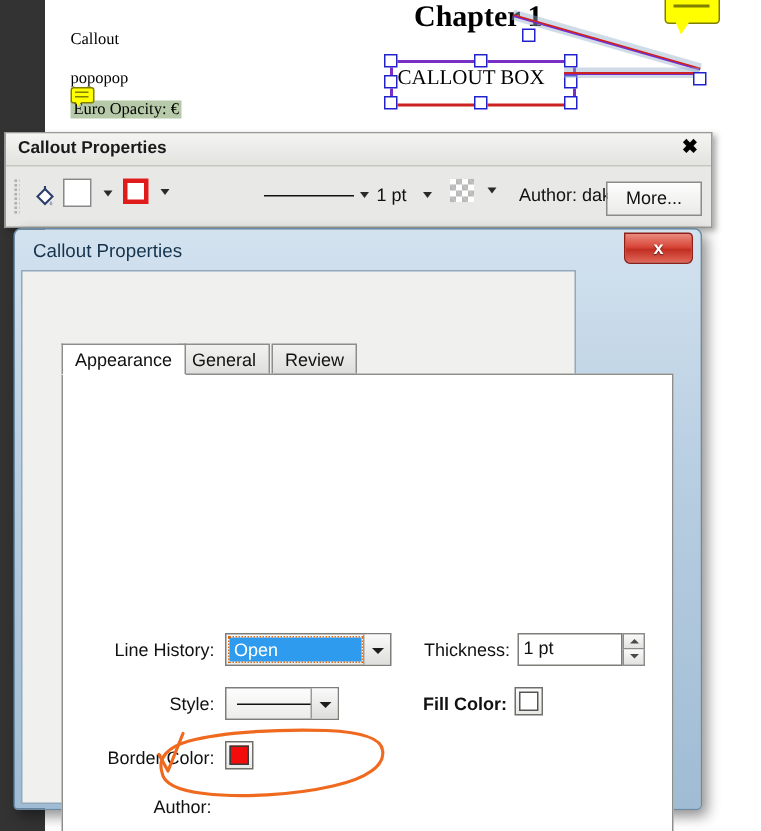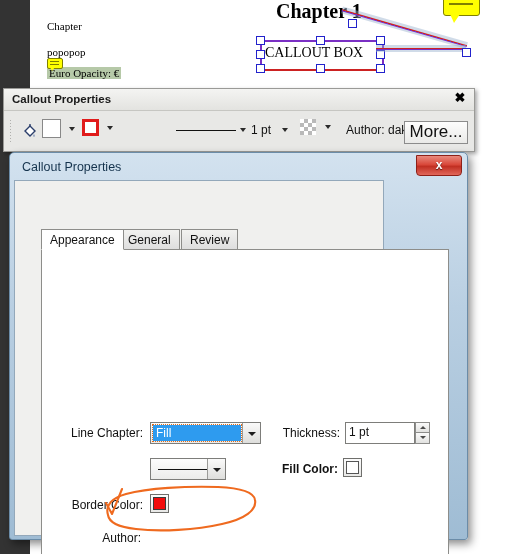--- a/index.html
+++ b/index.html
@@ -69,21 +69,21 @@
   #line-preview{position:absolute;left:172px;top:19px;width:60px;height:0;border-top:1.5px solid #111;}
   #pt-label{position:absolute;left:247px;top:12px;font-size:12px;color:#111;}
   #checker{display:inline-block;width:16px;height:16px;vertical-align:middle;
       background-image:
         linear-gradient(45deg,#b9b9b9 25%,transparent 25%,transparent 75%,#b9b9b9 75%),
         linear-gradient(45deg,#b9b9b9 25%,transparent 25%,transparent 75%,#b9b9b9 75%);
       background-size:8px 8px;background-position:0 0,4px 4px;background-color:#fff;}
   #author-label{position:absolute;left:342px;top:12px;font-size:12px;color:#111;white-space:nowrap;}
   #more-btn{position:absolute;left:400px;top:10px;width:62px;height:21px;
       background:linear-gradient(to bottom,#fdfdfd,#eaeae8);border:1px solid #8c8c8c;
-      font-size:17px;text-align:center;line-height:20px;color:#111;cursor:pointer;}
+      font-size:12px;text-align:center;line-height:20px;color:#111;cursor:pointer;}
 
   
   #dialog{position:absolute;left:9px;top:152px;width:459px;height:388px;
       background:linear-gradient(to bottom,#d3e2ef 0%,#b9cfe2 40%,#9fbcd4 100%);
       border:1px solid #6b8ca8;border-radius:5px 5px 3px 3px;padding:3px;
       box-sizing:border-box;box-shadow:3px 4px 9px rgba(0,0,0,.45);}
   #dlg-titlebar{position:relative;height:27px;}
   #dlg-title{position:absolute;left:9px;top:4px;font-size:12.5px;color:#15334d;}
   #dlg-close{position:absolute;right:2px;top:-1px;width:44px;height:19px;
       background:linear-gradient(to bottom,#e98a7e 0%,#d9483a 45%,#c12f22 55%,#e1675a 100%);
@@ -138,21 +138,21 @@
   #ink-layer{position:absolute;left:0;top:0;width:507px;height:554px;pointer-events:none;}
 </style>
 </head>
 <body>
 
 <div id="doc-canvas">
   <div id="page-sheet"></div>
   <div id="left-gutter"></div>
 
   <div class="doc-text" id="chapter-title">Chapter 1</div>
-  <div class="doc-text" id="para-1">Chapter</div>
+  <div class="doc-text" id="para-1">Callout</div>
   <div class="doc-text" id="para-2">popopop</div>
   <div class="doc-text" id="euro-line">Euro Opacity: €</div>
 
   <div class="bubble" id="bubble-big">
 
     <span class="ln" style="top:10px;width:24px;"></span>
   </div>
   <div class="bubble" id="bubble-small">
     <span class="ln" style="top:2px;width:9px;"></span>
     <span class="ln" style="top:5px;width:9px;"></span>
@@ -233,33 +233,34 @@
   <div id="dlg-body">
 
     <div id="tabstrip">
       <div class="tab active" style="left:0px;">Appearance</div>
       <div class="tab inactive" style="left:78px;">General</div>
       <div class="tab inactive" style="left:140px;">Review History</div>
     </div>
 
     <div id="tabpanel"></div>
 
-    <div class="fld-label" style="left:30px;top:245px;width:98px;">Line Chapter:</div>
+    <div class="fld-label" style="left:30px;top:245px;width:98px;">Line History:</div>
     <div class="combo" id="combo-lineending">
-      <div id="lineending-value">Fill</div>
+      <div id="lineending-value">Open</div>
       <div class="btn"></div>
     </div>
 
     <div class="fld-label" style="left:230px;top:245px;width:95px;">Thickness:</div>
     <div class="txtfield" id="thickness-field">1 pt</div>
     <div id="spinner">
       <div class="up"></div>
       <div class="dn"></div>
     </div>
 
+    <div class="fld-label" style="left:30px;top:281px;width:98px;">Style:</div>
     <div class="combo" id="combo-style">
       <div id="style-line"></div>
       <div class="btn"></div>
     </div>
 
     <div class="fld-label" style="left:230px;top:281px;width:93px;font-weight:bold;">Fill Color:</div>
     <div class="colorbtn" id="fillcolor-btn">
         <i></i>
       </div>
 

